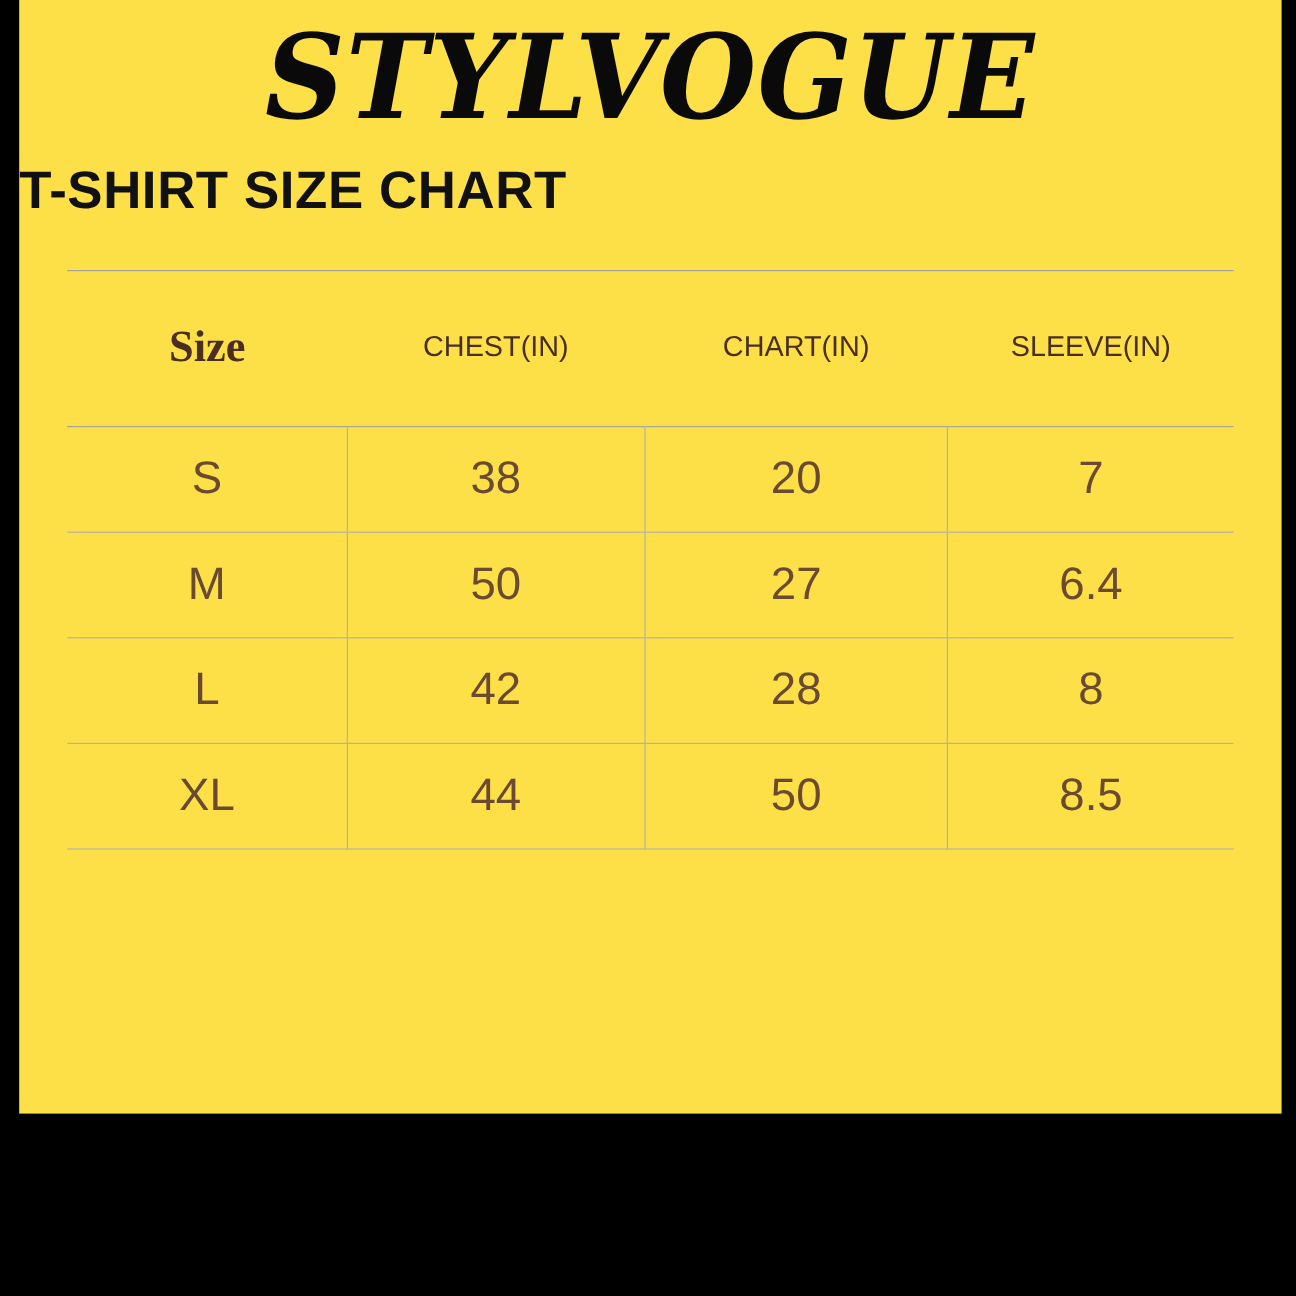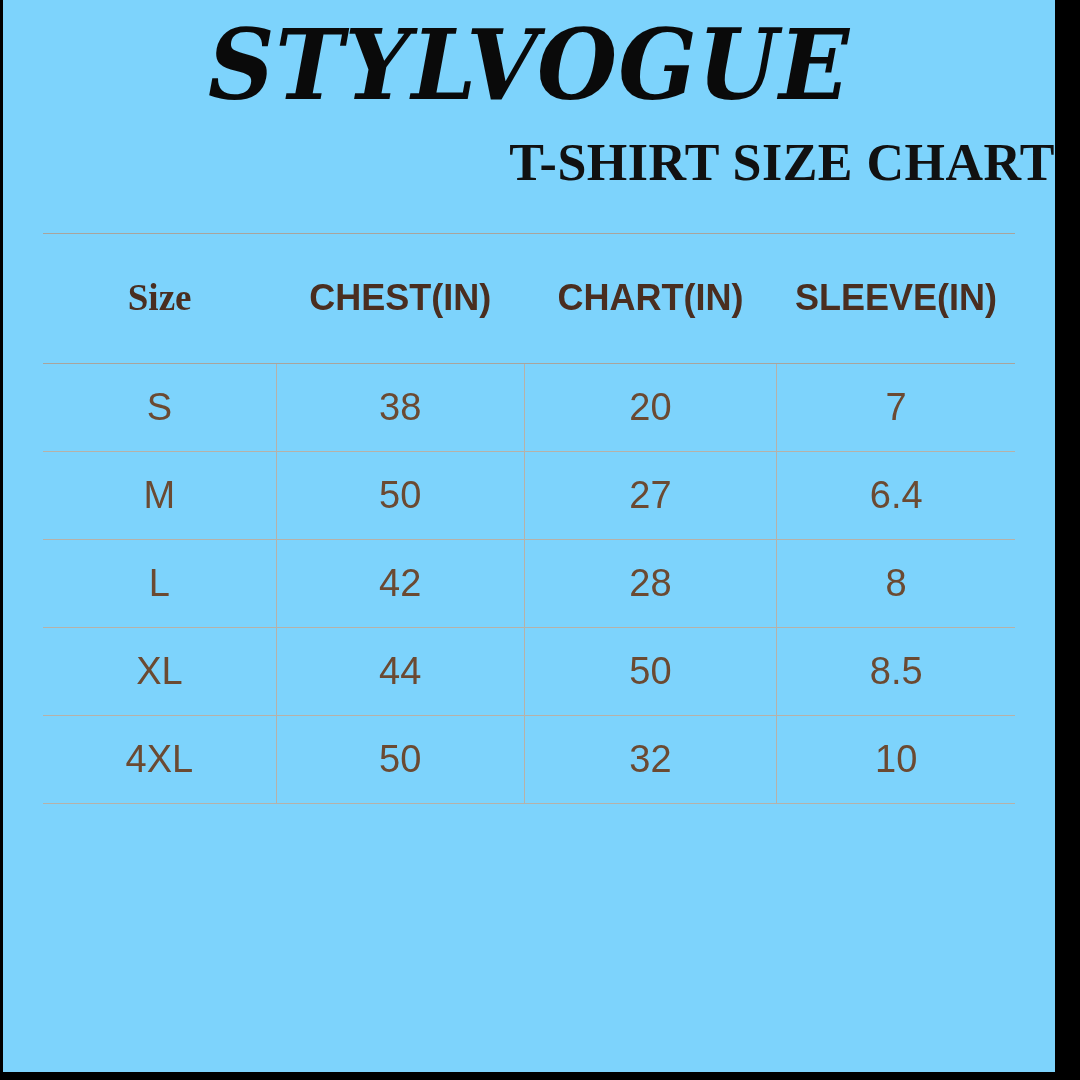--- a/index.html
+++ b/index.html
@@ -12,66 +12,66 @@
   }
   #page {
     position: relative;
     width: 1080px;
     height: 1080px;
     background: #000000;
     overflow: hidden;
   }
   .sheet {
     position: absolute;
-    left: 3px;
+    left: 16px;
     top: 0px;
     width: 1052px;
-    height: 1072px;
-    background: #7dd3fc;
+    height: 928px;
+    background: #fde047;
     box-sizing: border-box;
   }
   .brand-title {
     text-align: center;
     font-family: "DejaVu Serif", serif;
     font-weight: bold;
     font-style: italic;
     font-size: 92px;
     letter-spacing: 1px;
     color: #0a0a0a;
     margin: 0;
     padding-top: 10px;
     line-height: 1.12;
     transform: scaleY(1.06);
     transform-origin: top center;
   }
   .subtitle {
-    text-align: right;
-    font-family: Liberation Serif, serif;
-    font-size: 52px;
+    text-align: left;
+    font-family: Liberation Sans, sans-serif;
+    font-size: 44px;
     color: #111111;
     margin: 0;
     padding-top: 24px;
     letter-spacing: 0.5px;
     line-height: 1;
   }
   .divider {
     margin: 44px 40px 0 40px;
     border: none;
     border-top: 1.6px solid #a9a49c;
   }
   table.size-table {
     width: calc(100% - 80px);
     margin: 0 40px;
     border-collapse: collapse;
     table-layout: fixed;
   }
   table.size-table th {
     font-family: "Liberation Sans", sans-serif;
-    font-weight: bold;
-    font-size: 36px;
+    font-weight: normal;
+    font-size: 24px;
     color: #4a2e20;
     padding: 42px 0 44px 0;
     text-align: center;
     border-bottom: 1.6px solid #a9a49c;
   }
   table.size-table th.size-col {
     font-family: "Liberation Serif", serif;
     font-weight: bold;
     font-size: 37px;
   }
@@ -139,23 +139,17 @@
           <td>42</td>
           <td>28</td>
           <td>8</td>
         </tr>
         <tr>
           <td>XL</td>
           <td>44</td>
           <td>50</td>
           <td>8.5</td>
         </tr>
-        <tr>
-          <td>4XL</td>
-          <td>50</td>
-          <td>32</td>
-          <td>10</td>
-        </tr>
       </tbody>
     </table>
 
   </div>
 </div>
 
 </body></html>

